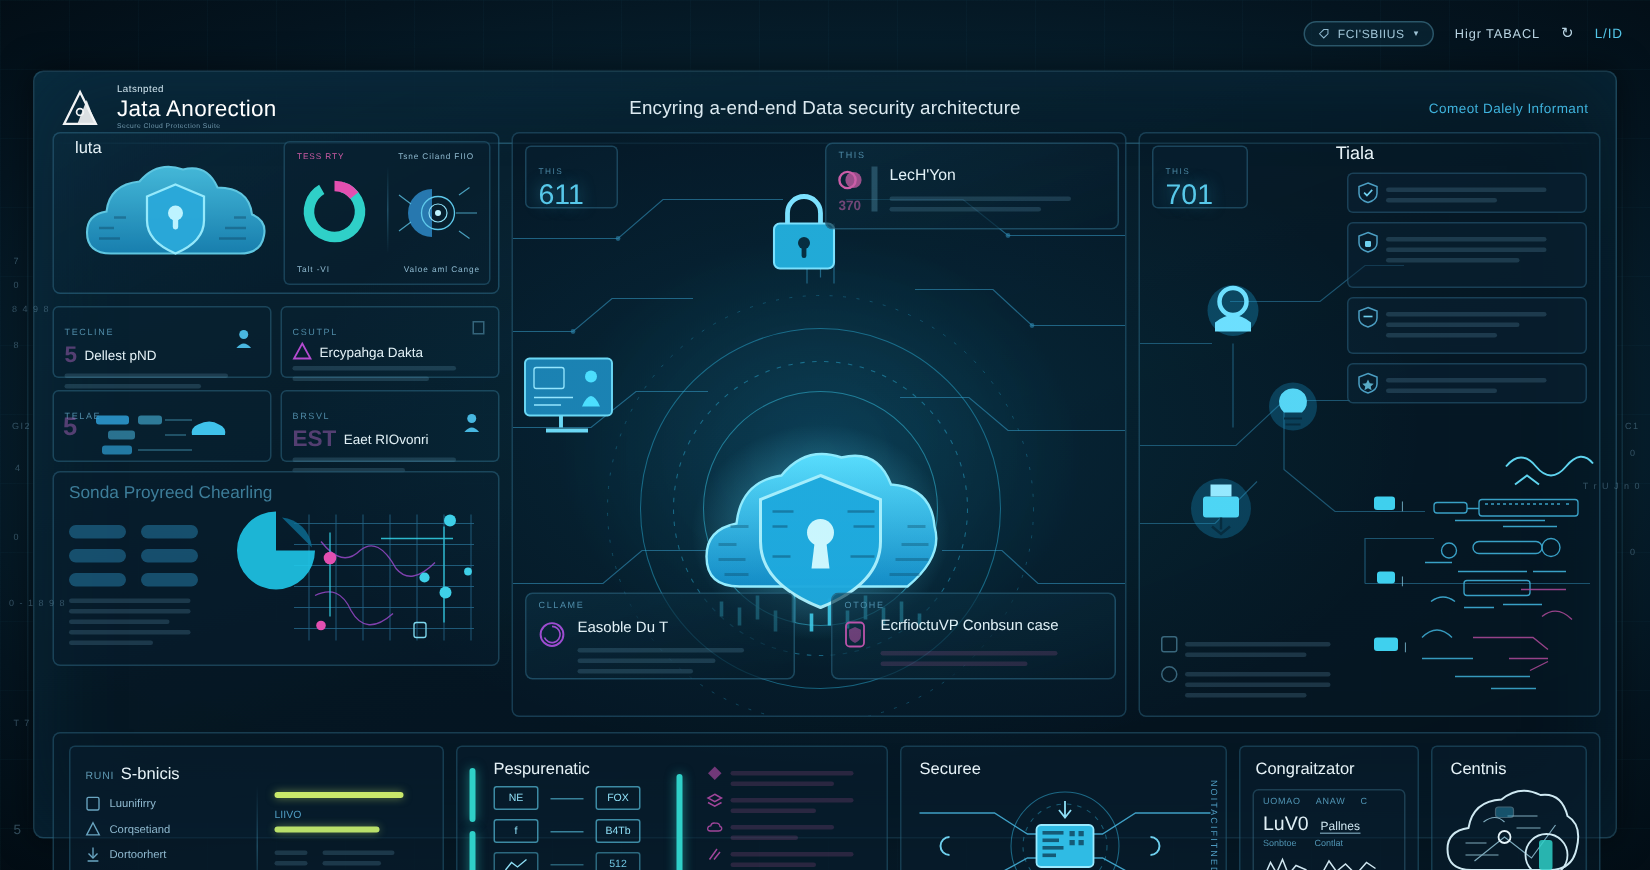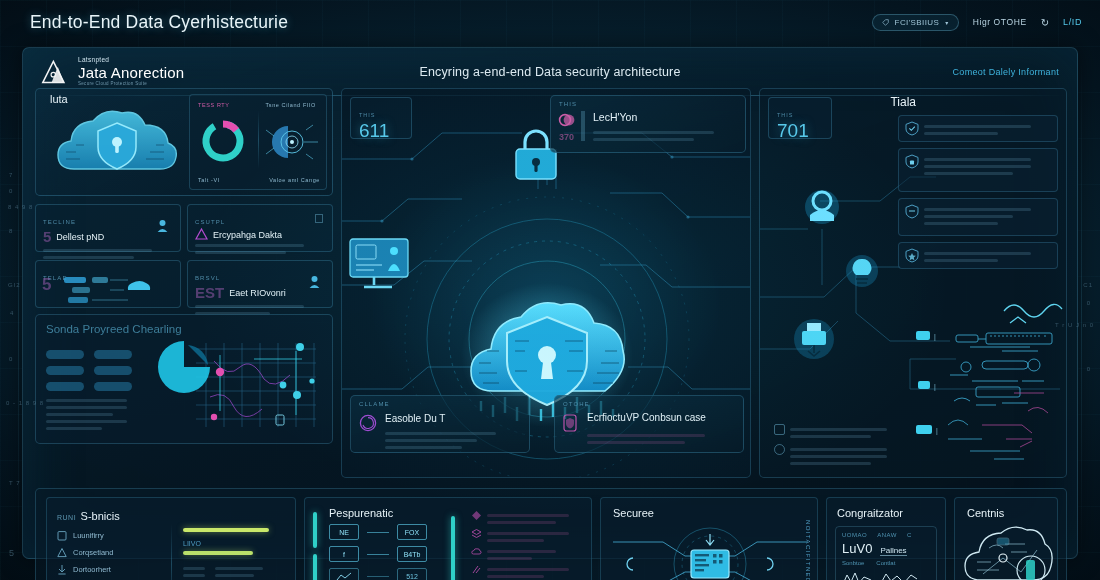--- a/index.html
+++ b/index.html
@@ -147,30 +147,29 @@
   .vline{ position:absolute; width:1px; background:linear-gradient(180deg,transparent,rgba(70,160,195,.35),transparent); }
   .tealbar{ position:absolute; width:4px; border-radius:2px; background:#2fd0c8; box-shadow:0 0 7px rgba(47,208,200,.6); }
   svg{ display:block; overflow:visible; }
 </style>
 </head>
 <body>
 
 <div class="stage">
 
   <div class="titlebar">
-    <div class="page-title">End-to-End Data Cyerhistecturie</div>
     <div class="titlebar-right">
       <div class="pill-select">
         <svg width="7" height="7" viewBox="0 0 10 10">
           <path d="M1 5 L5 1 L9 1 L9 5 L5 9 Z" fill="none" stroke="#8fb9cf" stroke-width="1"></path>
         </svg>
         <span>FCI'SBIIUS</span>
         <span style="font-size:6px">▾</span>
       </div>
-      <span class="tb-text">Higr OTOHE</span>
+      <span class="tb-text">Higr TABACL</span>
       <span class="tb-ic">↻</span>
       <span class="tb-accent">L/ID</span>
     </div>
   </div>
 
   <div class="board">
 
     <div class="board-head">
       <div class="logo">
         <svg class="logo-mark" viewBox="0 0 34 30">

